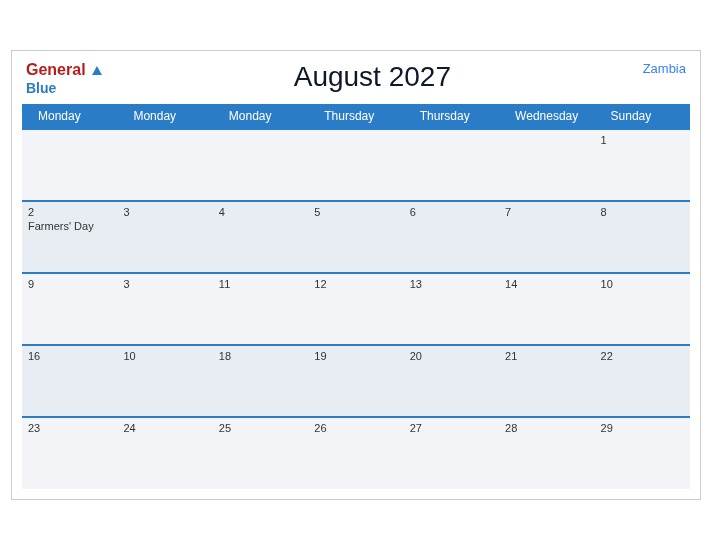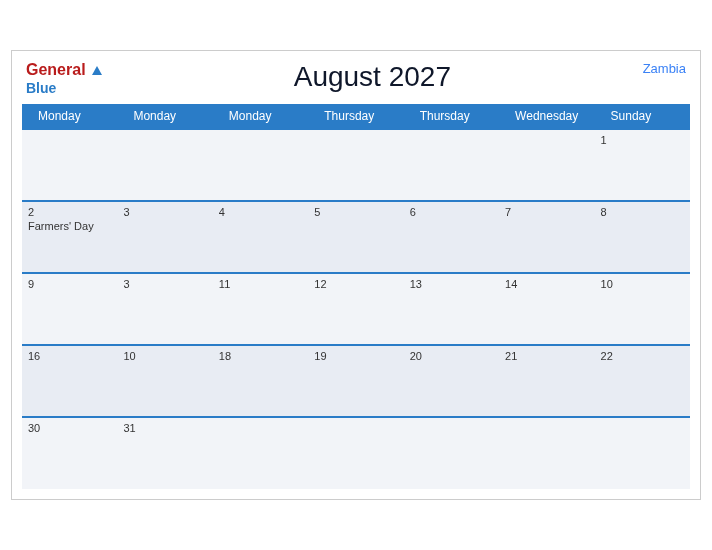--- a/index.html
+++ b/index.html
@@ -230,26 +230,36 @@
           </td>
           <td>
             <span class="day-number">21</span>
           </td>
           <td>
             <span class="day-number">22</span>
           </td>
         </tr>
         <tr>
           <td>
-            <span class="day-number">30</span>
-          </td>
-          <td>
-            <span class="day-number">31</span>
-          </td>
-          <td class="empty-cell"></td>
-          <td class="empty-cell"></td>
-          <td class="empty-cell"></td>
-          <td class="empty-cell"></td>
-          <td class="empty-cell"></td>
+            <span class="day-number">23</span>
+          </td>
+          <td>
+            <span class="day-number">24</span>
+          </td>
+          <td>
+            <span class="day-number">25</span>
+          </td>
+          <td>
+            <span class="day-number">26</span>
+          </td>
+          <td>
+            <span class="day-number">27</span>
+          </td>
+          <td>
+            <span class="day-number">28</span>
+          </td>
+          <td>
+            <span class="day-number">29</span>
+          </td>
         </tr>
       </tbody>
   </table>
 </div>
 
 </body></html>

